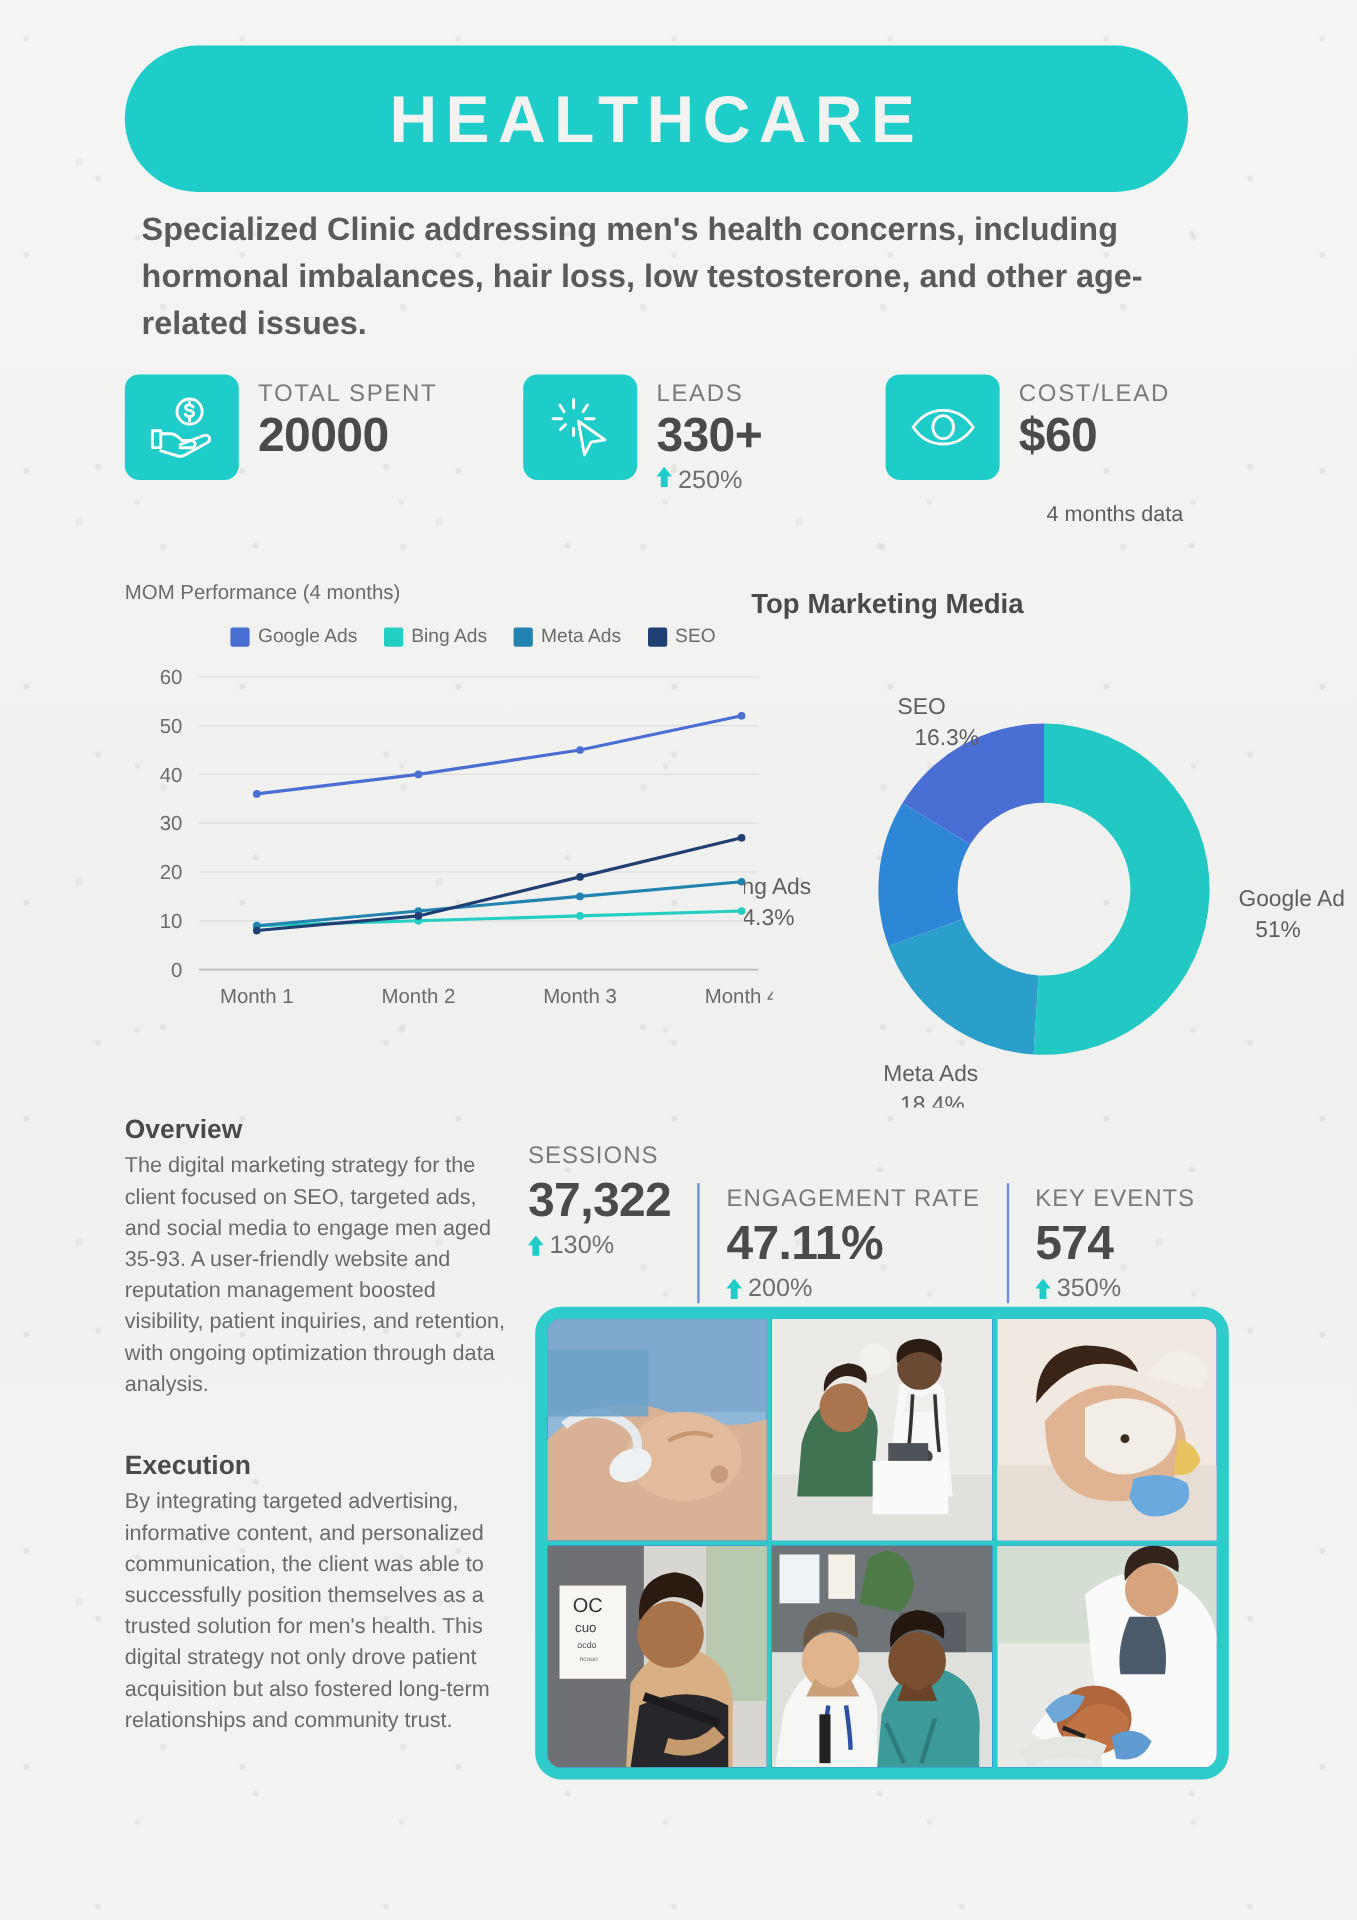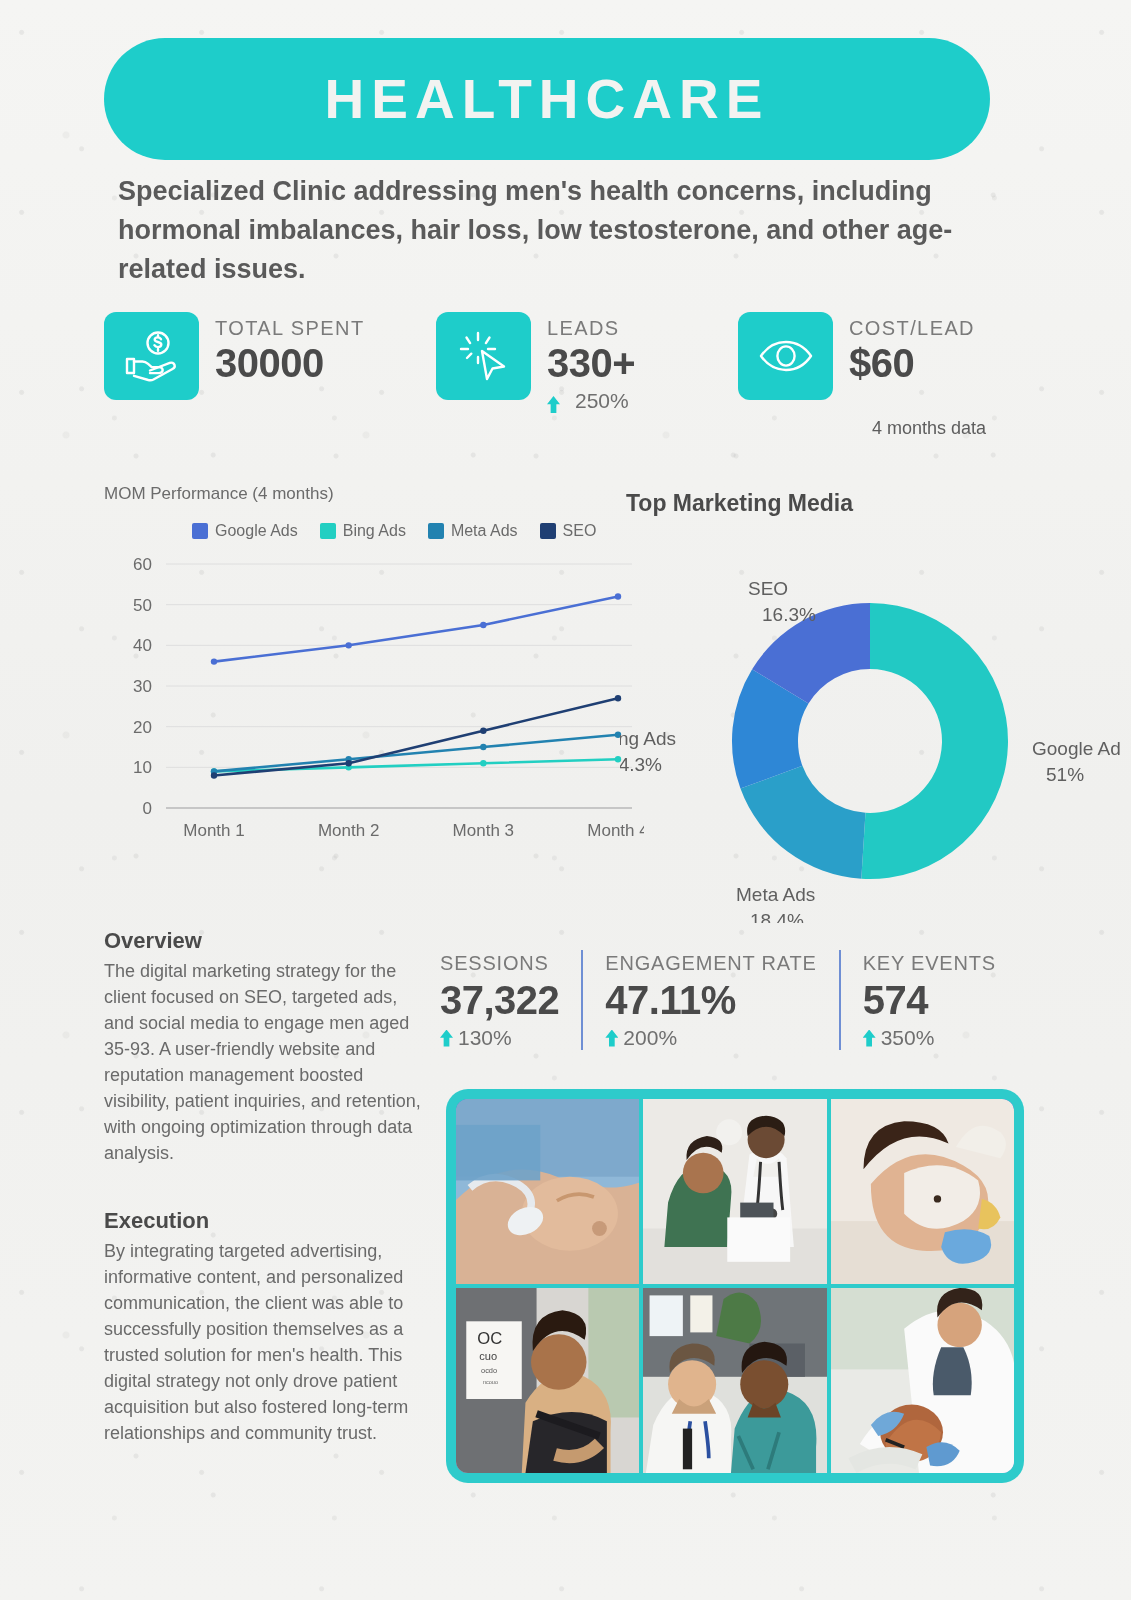--- a/index.html
+++ b/index.html
@@ -84,21 +84,21 @@
   }
   .stat-value {
     font-size: 40px;
     font-weight: 700;
     color: #4a4a4a;
     line-height: 46px;
     letter-spacing: -0.5px;
     white-space: nowrap;
   }
   .stat-delta {
-    display: flex; align-items: flex-end; gap: 15px;
+    display: flex; align-items: flex-start; gap: 5px;
     font-size: 21px; color: #6f6f6f;
     margin-top: 3px;
   }
   .up-arrow {
     display: inline-block;
     width: 13px; height: 17px;
     background: #1ecdca;
     clip-path: polygon(50% 0%, 100% 48%, 72% 48%, 72% 100%, 28% 100%, 28% 48%, 0% 48%);
   }
 
@@ -146,21 +146,21 @@
   .ex-head { left: 104px; top: 1208px; }
   .ex-body { left: 104px; top: 1238px; }
 
   
   .metrics {
     position: absolute; left: 440px; top: 950px;
     display: flex; align-items: stretch;
   }
   .metric { padding: 0 22px; }
   .metric:first-child { padding-left: 0; }
-  .metric + .metric { border-left: 2px solid #6f8fd4; }
+  .metric + .metric { border-left: 2px solid #6f8fd4; margin-top: 36px; }
   .metric-label {
     font-size: 20px; letter-spacing: 0.8px; color: #7a7a7a;
     white-space: nowrap; line-height: 26px;
   }
   .metric-value {
     font-size: 40px; font-weight: 700; color: #4a4a4a;
     line-height: 48px; letter-spacing: -0.5px; white-space: nowrap;
   }
   .metric-delta {
     display: flex; align-items: center; gap: 5px;
@@ -205,21 +205,21 @@
         <circle cx="35" cy="14" r="10.5"></circle>
         <path d="M38 10.2c-.8-1.2-2-1.8-3.3-1.8-1.9 0-3 1-3 2.3 0 3 6.6 1.6 6.6 4.9 0 1.5-1.4 2.5-3.4 2.5-1.5 0-2.8-.7-3.5-1.9"></path>
         <path d="M35 6.2v1.9M35 19.9v1.9"></path>
         <path d="M4 30h7v14H4z"></path>
         <path d="M11 32.5h8.5c2.4 0 4.2 1.2 5.6 2.4l3.6 3.2h7.4c2 0 3.6 1.3 3.6 3s-1.6 3-3.6 3H27"></path>
         <path d="M27 41.5l19.8-7.6c2-.8 4 .2 4.7 1.9.6 1.6-.2 3.3-2 4.2L30.5 50.5c-1.8.9-3.4 1-5.3.5L11 46.8"></path>
       </svg>
     </div>
     <div class="stat-body">
       <div class="stat-label">TOTAL SPENT</div>
-      <div class="stat-value">30000</div>
+      <div class="stat-value">20000</div>
     </div>
   </div>
 
   <div class="stat stat-2">
     <div class="stat-icon">
       <svg width="56" height="54" viewBox="0 0 56 54" fill="none" stroke="#ffffff" stroke-width="2.4" stroke-linecap="round" stroke-linejoin="round">
         <path d="M22 4v7"></path>
         <path d="M10.5 8.5l3.6 5.6"></path>
         <path d="M33.5 8.5l-3.6 5.6"></path>
         <path d="M5 20h7"></path>

